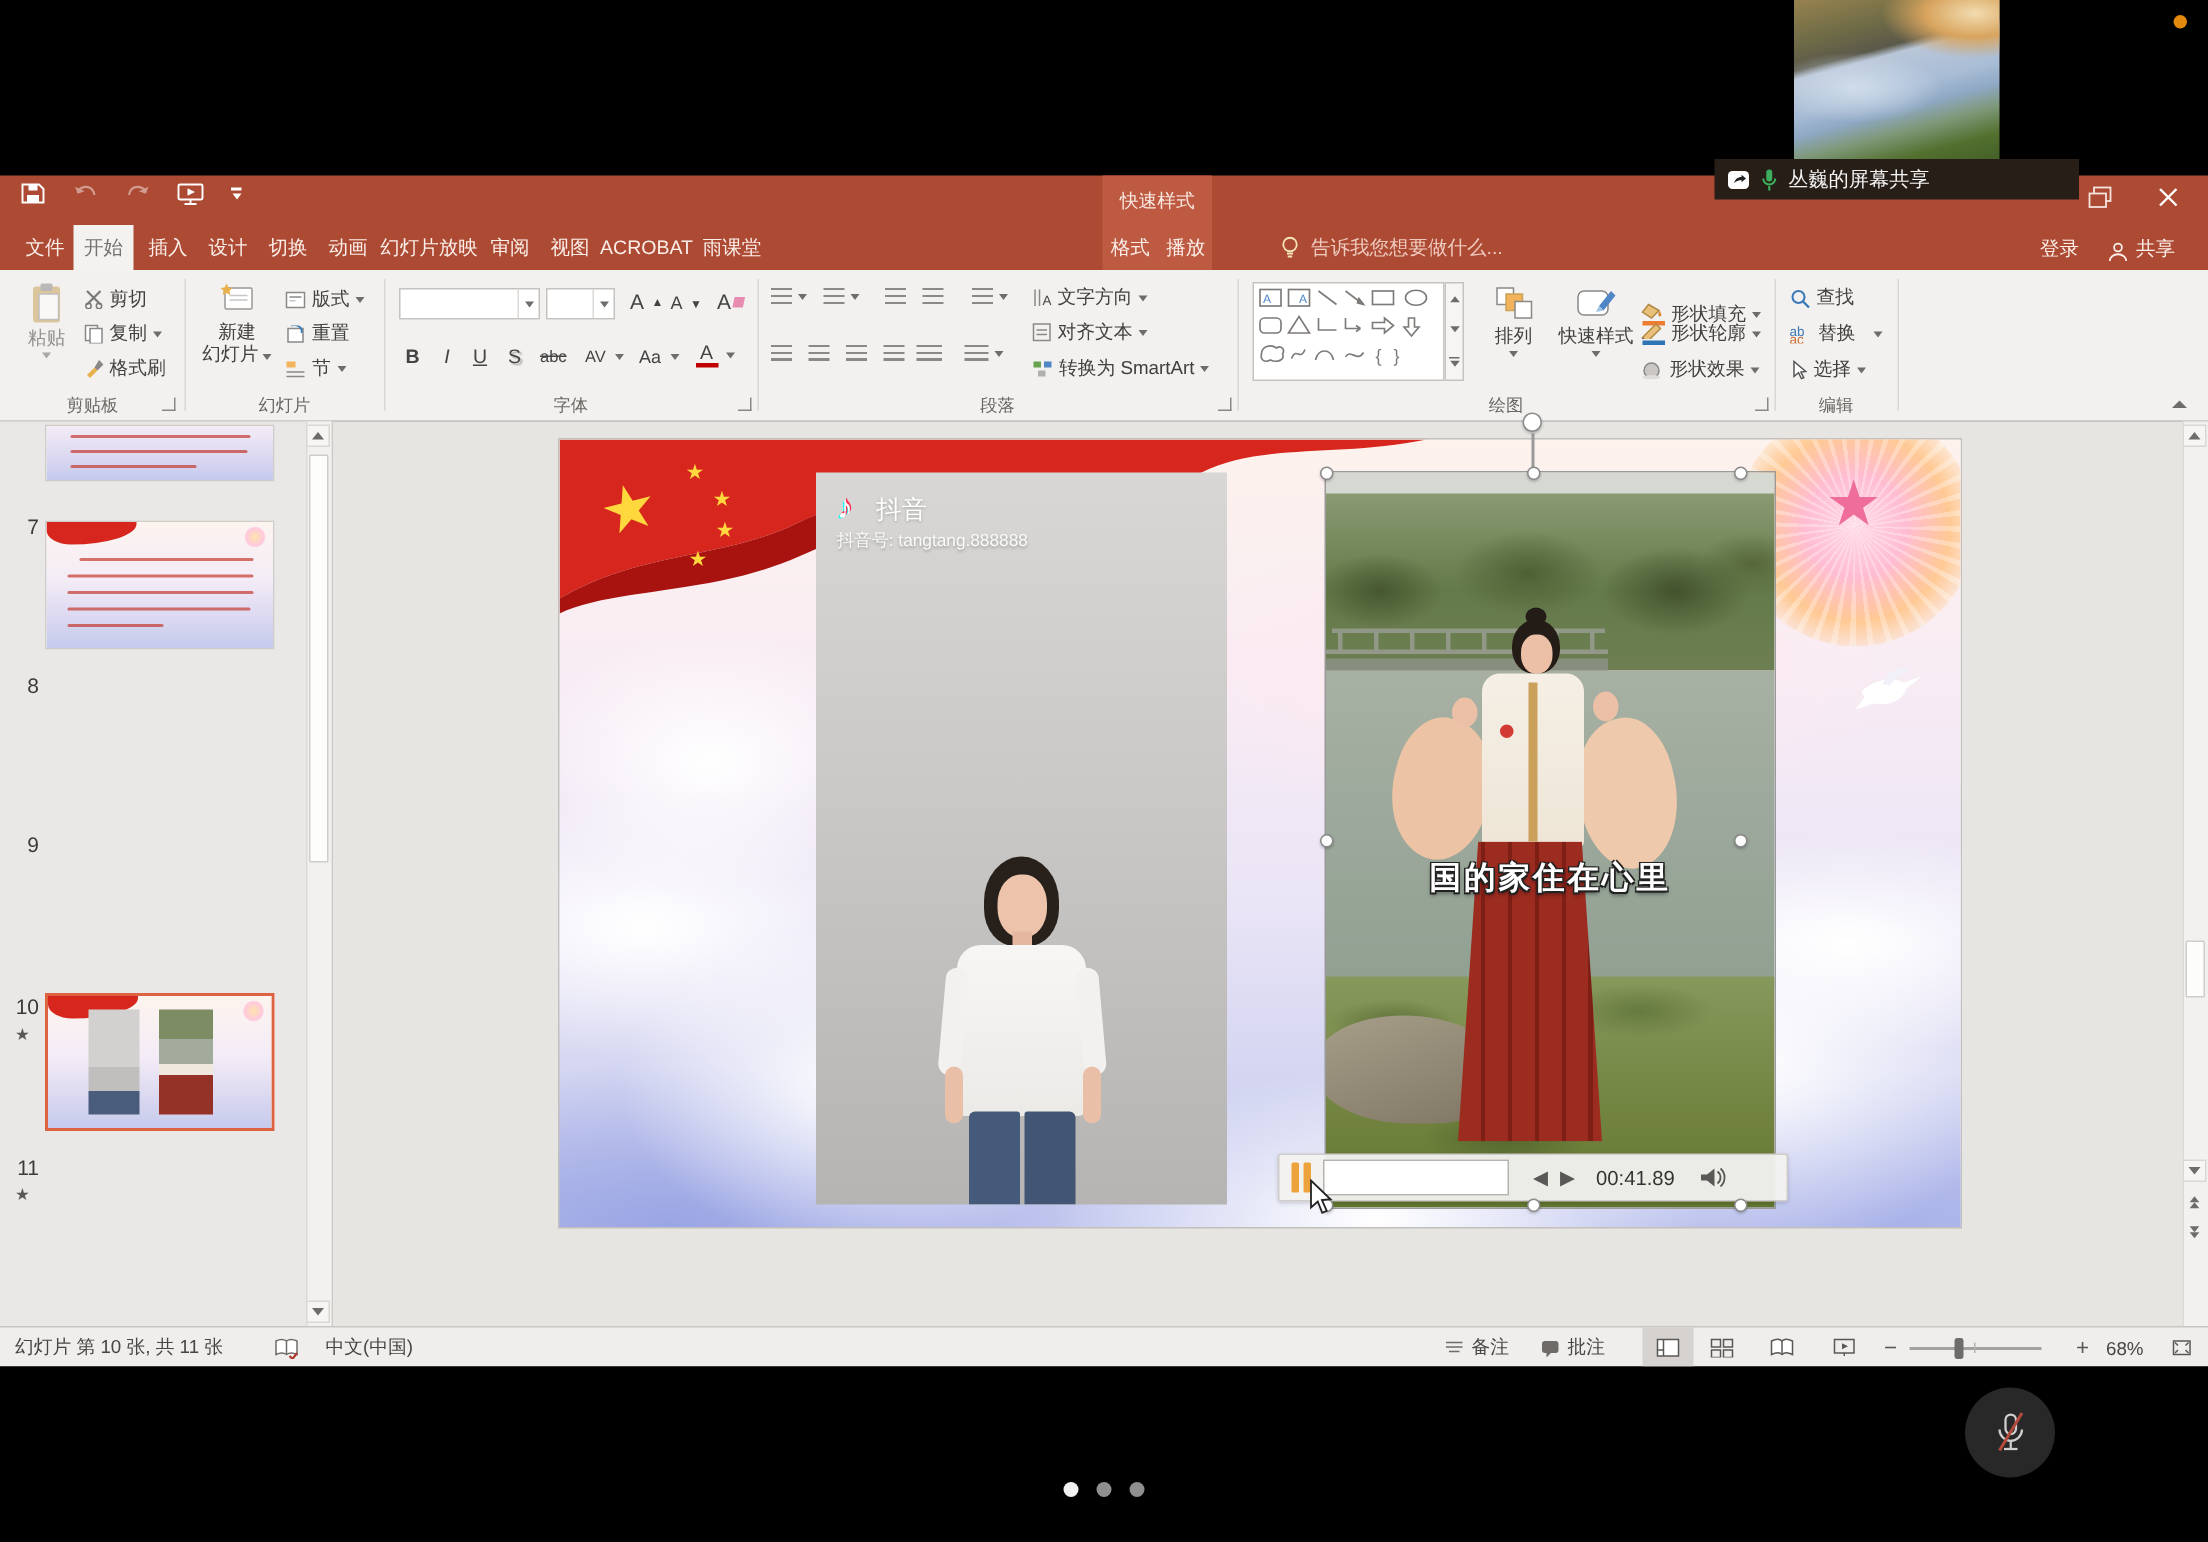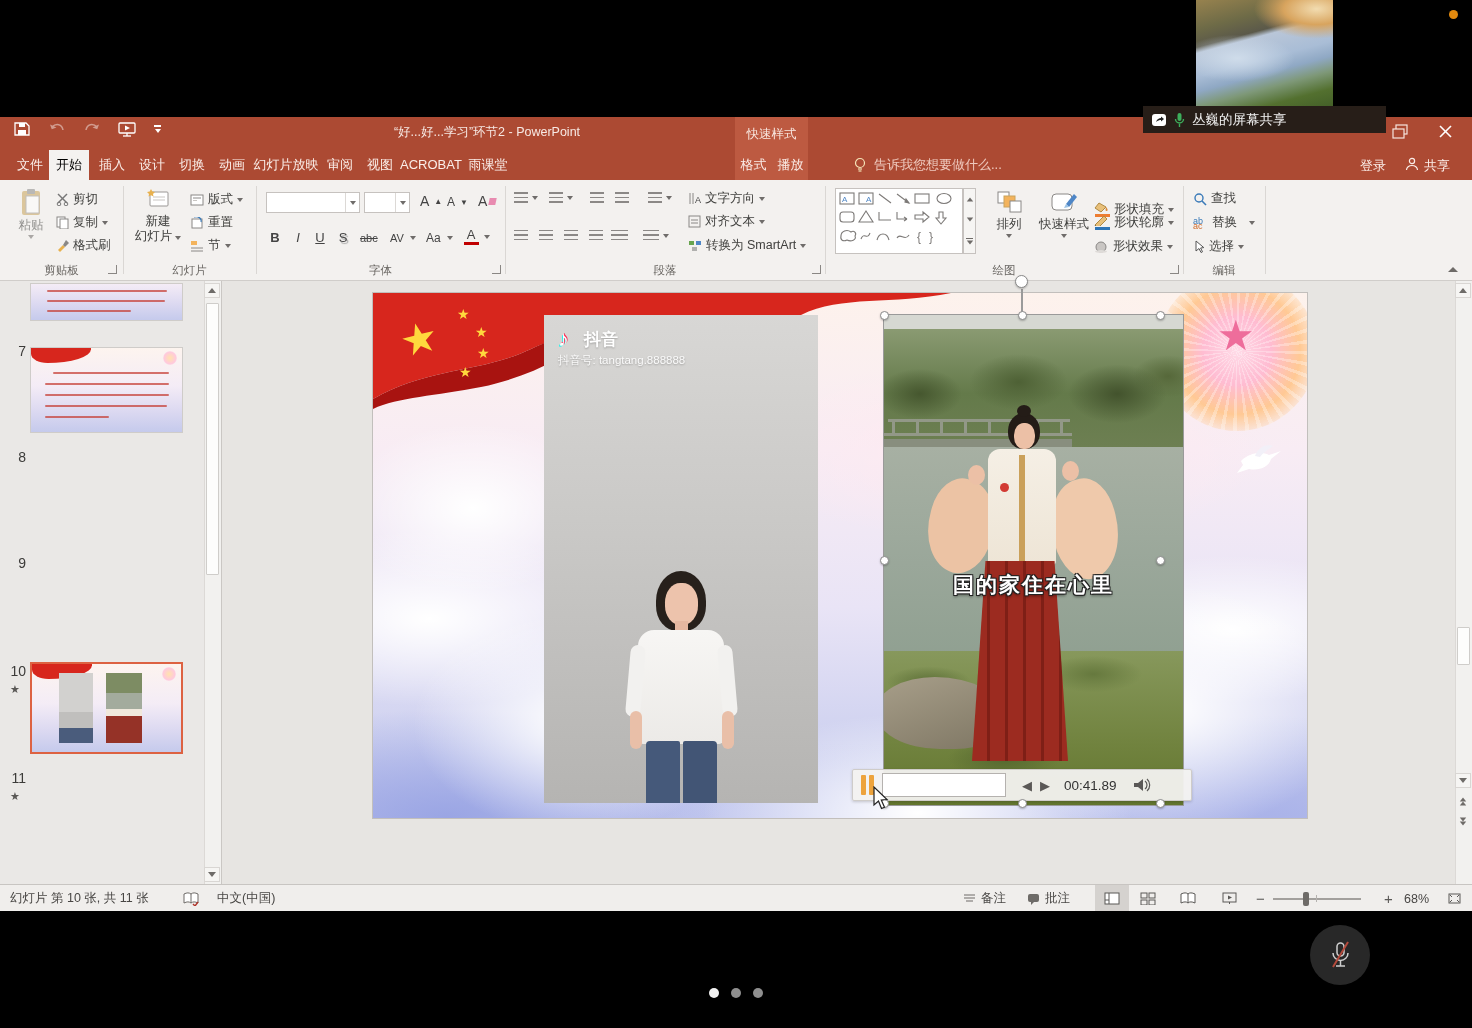--- a/index.html
+++ b/index.html
@@ -8,23 +8,23 @@
   #root{position:relative;width:1472px;height:1028px;background:#000;overflow:hidden}
   .abs{position:absolute}
   
   .titlebar{position:absolute;left:0;top:117px;width:1472px;height:33px;background:#ac4a33}
   .tabrow{position:absolute;left:0;top:150px;width:1472px;height:30px;background:#ac4a33}
   .ctxblock{position:absolute;left:735px;top:117px;width:73px;height:63px;background:#bd5a41}
   .qat{position:absolute;left:14px;top:121px;display:flex;align-items:center;gap:18px}
   .title-text{position:absolute;left:0;top:124px;width:974px;text-align:center;color:#f7e9e4;font-size:12.5px}
   .ctx-label{position:absolute;left:735px;top:126px;width:73px;text-align:center;color:#f9e8e1;font-size:12.5px}
   .tab{position:absolute;top:150px;height:30px;line-height:30px;text-align:center;color:#fbeee9;font-size:13px;cursor:default}
-  .tab.sel{background:#f4f2f0;color:#000000}
+  .tab.sel{background:#f4f2f0;color:#737373}
   .tellme{position:absolute;left:854px;top:156px;display:flex;align-items:center;gap:8px;color:rgba(255,233,224,.8);font-size:13px}
-  .acct{position:absolute;top:157px;color:#fceee9;font-size:13px;display:flex;align-items:flex-start;gap:5px}
+  .acct{position:absolute;top:157px;color:#fceee9;font-size:13px;display:flex;align-items:flex-end;gap:5px}
   
   .ribbon{position:absolute;left:0;top:180px;width:1472px;height:101px;background:#f3f1ef;border-bottom:1px solid #d0cdca}
   .gsep{position:absolute;top:186px;height:88px;width:1px;background:#dad7d4}
   .glabel{position:absolute;top:263px;font-size:11.5px;color:#6a6763;text-align:center}
   .launch{position:absolute;width:9px;height:9px;border-right:1px solid #8a8784;border-bottom:1px solid #8a8784}
   .rb{position:absolute;display:flex;align-items:center;gap:4px;font-size:12.5px;color:#40403e;white-space:nowrap}
   .rbig{position:absolute;display:flex;flex-direction:column;align-items:center;font-size:12.5px;color:#40403e;text-align:center;line-height:15px}
   .caret{display:inline-block;width:0;height:0;border-left:3.5px solid transparent;border-right:3.5px solid transparent;border-top:4px solid #6f6c6a}
   .mi{display:inline-block;width:14px;height:11px;background:repeating-linear-gradient(180deg,#8b8886 0 1.5px,transparent 1.5px 4.5px)}
   .cic{display:flex;flex-direction:column;align-items:center;line-height:10px}
@@ -139,21 +139,20 @@
           <path d="M7 3.5 L12 6 L7 8.5 Z" fill="#fff"></path>
           <line x1="9" y1="11" x2="9" y2="14" stroke="#fff" stroke-width="1.3"></line>
           <line x1="5" y1="14" x2="13" y2="14" stroke="#fff" stroke-width="1.3"></line>
         </svg>
     </span>
     <span style="display:inline-flex;flex-direction:column;align-items:center">
       <span style="width:7px;height:1.5px;background:#fff;margin-bottom:2px"></span>
       <span class="caret" style="border-top-color:#fff"></span>
     </span>
   </div>
-  <div class="title-text">“好...好...学习”环节2 - PowerPoint</div>
   <div class="ctx-label">快速样式</div>
   <span class="abs" style="left:1392px;top:124px">
     <svg width="18" height="16">
         <rect x="4" y="1" width="11" height="9" fill="none" stroke="#f6e4de" stroke-width="1.2"></rect>
         <rect x="1" y="5" width="11" height="9" fill="#ac4a33" stroke="#f6e4de" stroke-width="1.2"></rect>
       </svg>
   </span>
   <span class="abs" style="left:1438px;top:124px">
     <svg width="15" height="15">
         <line x1="2" y1="2" x2="13" y2="13" stroke="#fff" stroke-width="1.6"></line>
@@ -582,21 +581,21 @@
       <div class="cloud" style="left:600px;top:290px;width:380px;height:250px"></div>
       <div class="cloud" style="left:330px;top:420px;width:430px;height:200px"></div>
 
       <div class="video" style="left:171px;top:22px;width:274px;height:488px;background:linear-gradient(180deg,#d8d7d5 0%,#c9c8c6 45%,#b5b4b2 100%)">
         <div class="abs" style="left:14px;top:12px;display:flex;align-items:center;gap:6px">
           <span class="tt-note">
               <i class="c">♪</i>
               <i class="r">♪</i>
               <i class="w">♪</i>
             </span>
-          <span style="color:#fff;font-weight:bold;font-size:17px;text-shadow:0 1px 2px rgba(0,0,0,.25)">抖音</span>
+          <span style="color:#fff;font-weight:normal;font-size:17px;text-shadow:0 1px 2px rgba(0,0,0,.25)">抖音</span>
         </div>
         <div class="abs" style="left:14px;top:38px;font-size:11.5px;color:rgba(255,255,255,.92);text-shadow:0 1px 2px rgba(0,0,0,.25)">抖音号: tangtang.888888</div>
 
         <div class="abs" style="left:112px;top:256px;width:50px;height:60px;background:#27201b;border-radius:50% 50% 42% 42%"></div>
         <div class="abs" style="left:121px;top:268px;width:33px;height:42px;background:#edc3ac;border-radius:46%"></div>
         <div class="abs" style="left:131px;top:306px;width:13px;height:12px;background:#e5b7a0"></div>
         <div class="abs" style="left:94px;top:315px;width:86px;height:114px;background:linear-gradient(180deg,#f7f6f4,#eceae7);border-radius:16px 16px 5px 5px"></div>
         <div class="abs" style="left:84px;top:330px;width:15px;height:72px;background:#f2f1ef;border-radius:8px;transform:rotate(5deg)"></div>
         <div class="abs" style="left:176px;top:330px;width:15px;height:72px;background:#f2f1ef;border-radius:8px;transform:rotate(-5deg)"></div>
         <div class="abs" style="left:86px;top:396px;width:12px;height:38px;background:#e9bfa8;border-radius:6px"></div>

